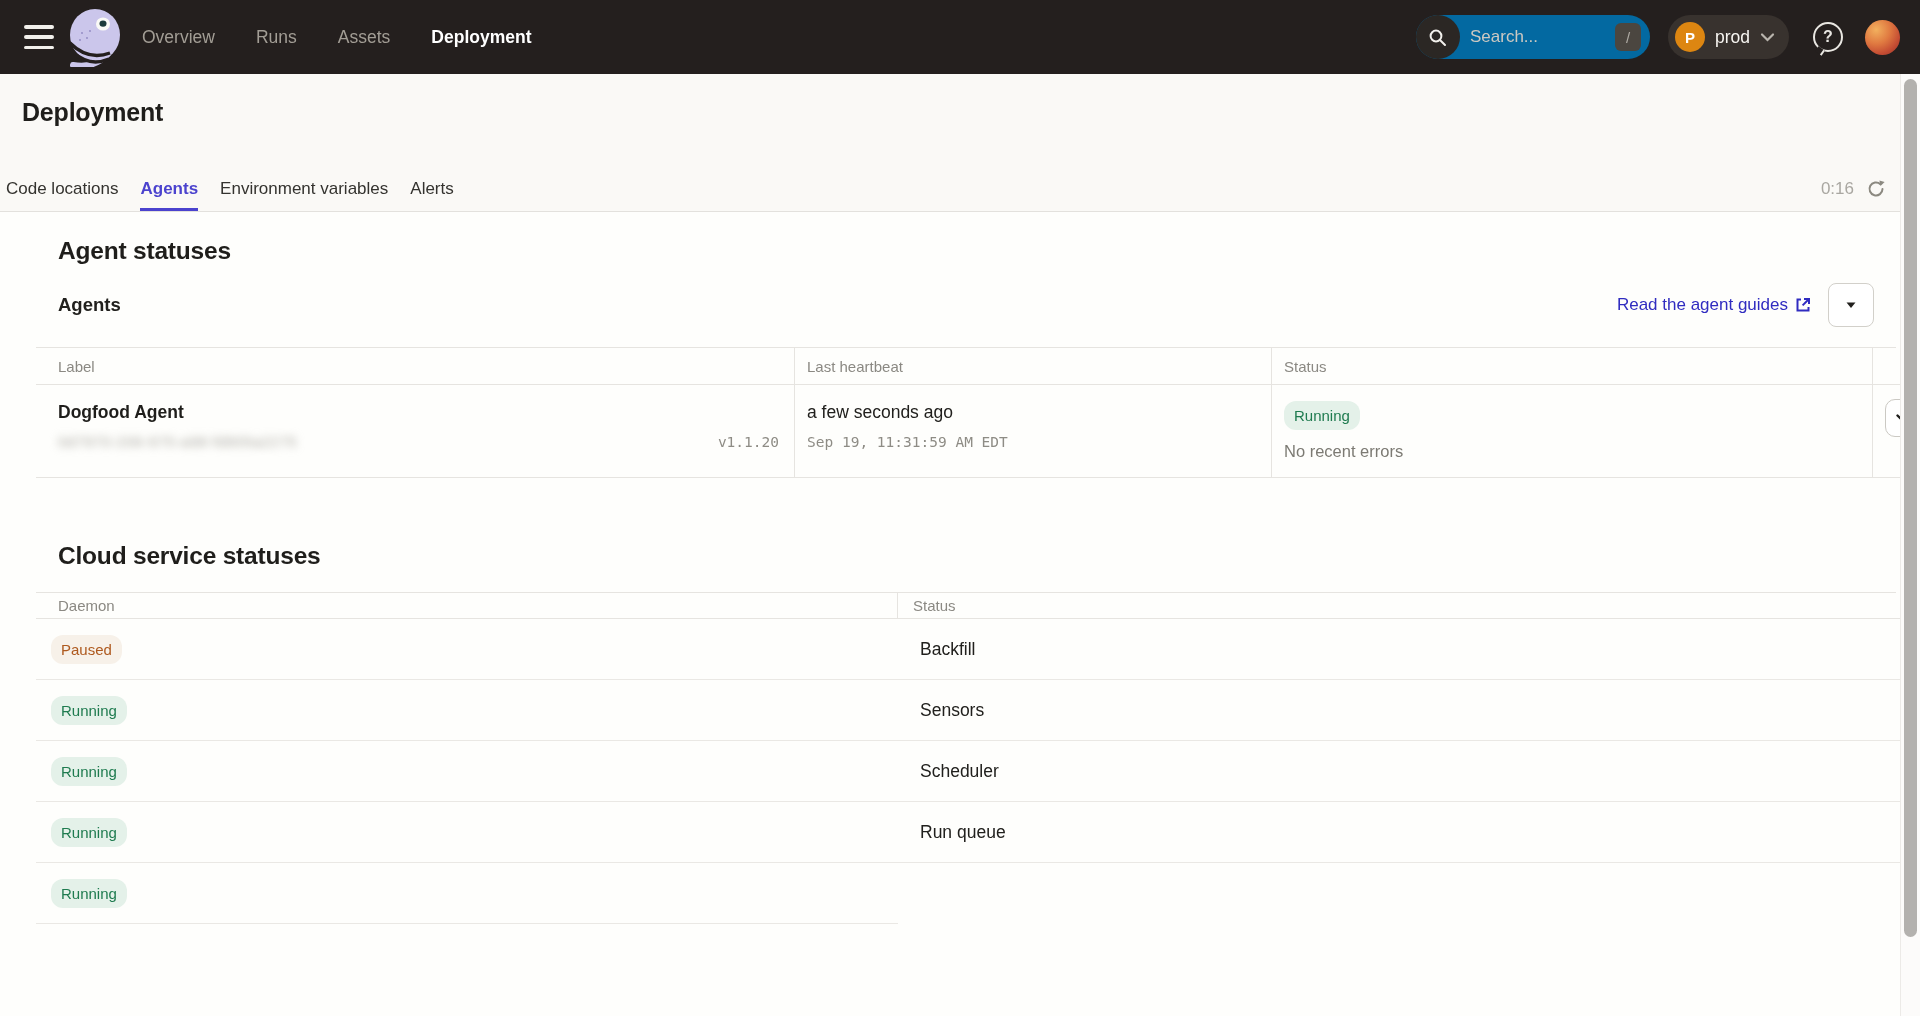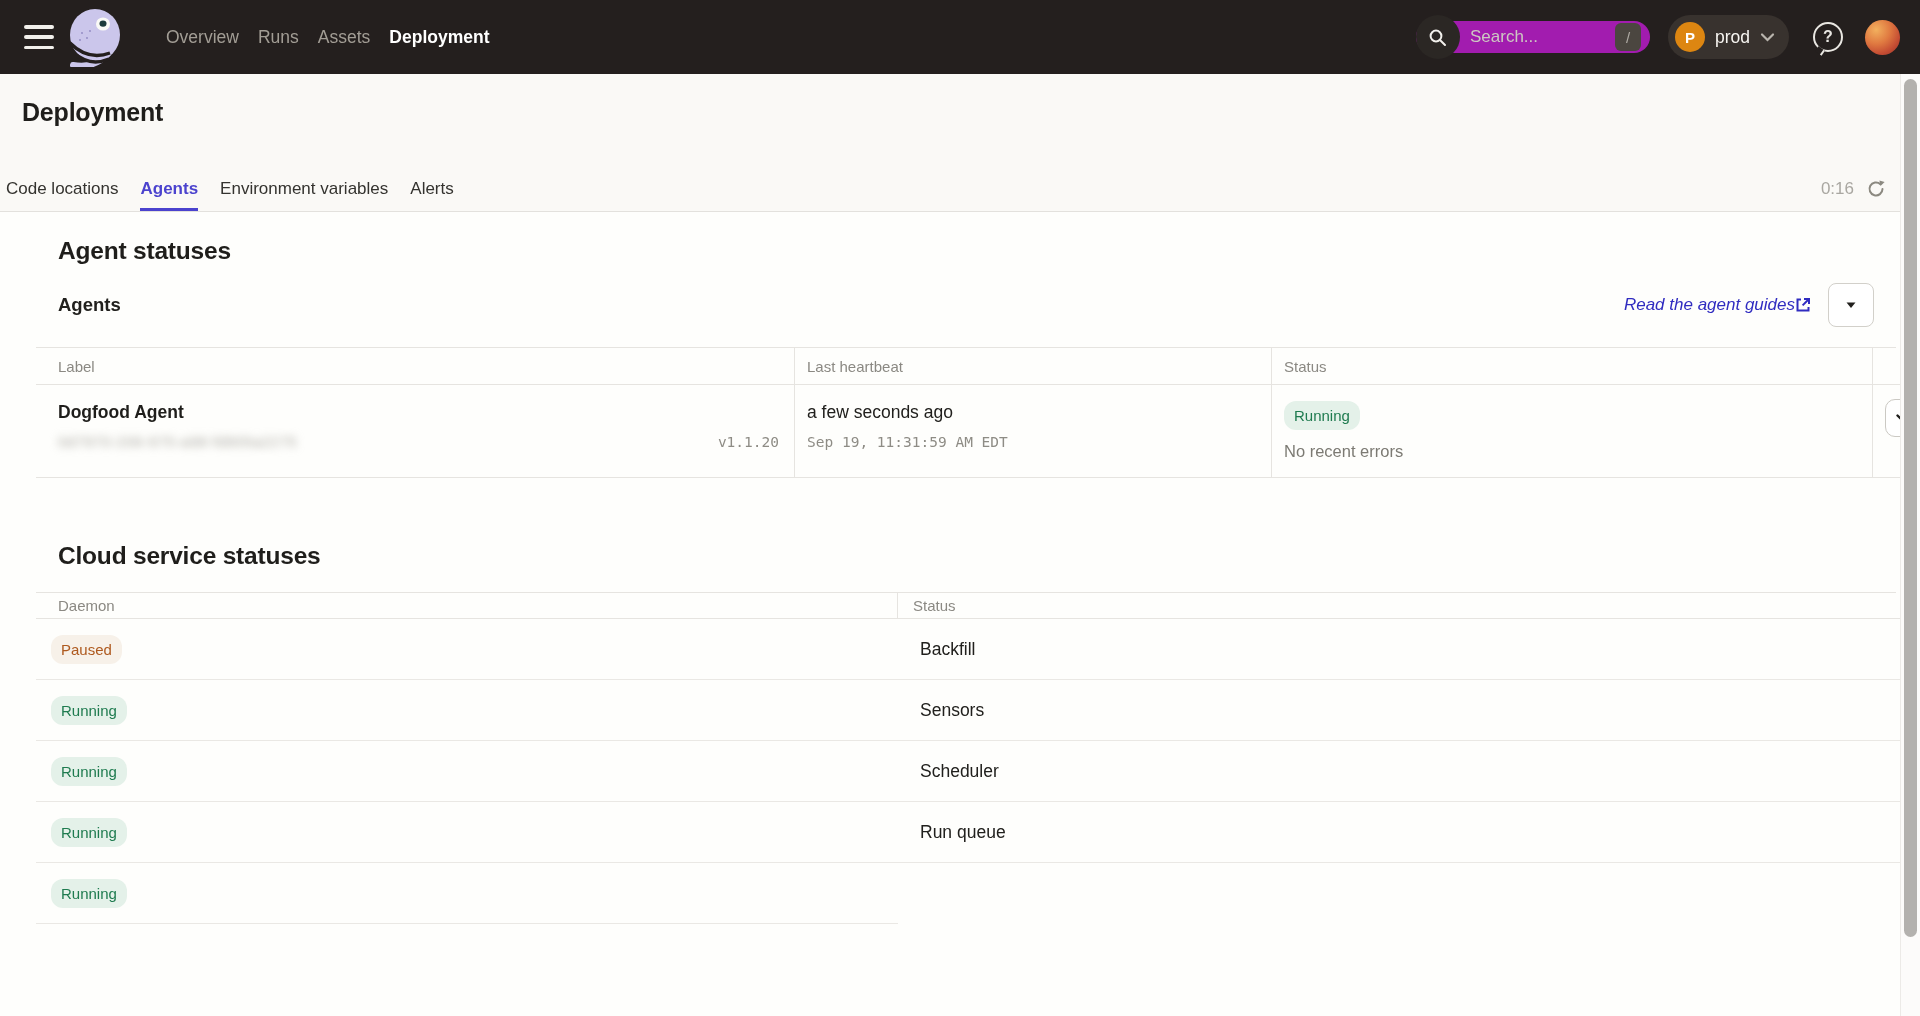--- a/index.html
+++ b/index.html
@@ -4,25 +4,25 @@
 <style>
   * { margin:0; padding:0; box-sizing:border-box; }
   html,body { width:1920px; height:1016px; overflow:hidden; }
   body { font-family:"Liberation Sans", sans-serif; background:#FEFEFC; color:#21201D; }
 
   
   .topbar { height:74px; background:#241F1E; display:flex; align-items:center; padding:0 20px; position:relative; }
   .hamburger { width:30px; height:24px; display:flex; flex-direction:column; justify-content:space-between; cursor:pointer; margin-left:4px; }
   .hamburger span { display:block; height:3.5px; border-radius:2px; background:#F2F0EC; }
   .logo { margin-left:14px; width:54px; height:60px; }
-  .nav { display:flex; align-items:center; gap:19px; margin-left:44px; }
+  .nav { display:flex; align-items:center; gap:41px; margin-left:20px; }
   .nav-item { font-size:17.5px; font-weight:500; color:#A29D95; cursor:pointer; }
   .nav-item.active { color:#FFFFFF; font-weight:700; }
   .tb-spacer { flex:1; }
-  .search { width:234px; height:32px; border-radius:22px; background:#a21caf; display:flex; align-items:center; cursor:text; }
+  .search { width:234px; height:44px; border-radius:22px; background:#0369a1; display:flex; align-items:center; cursor:text; }
   .search-iconwrap { width:44px; height:44px; border-radius:50%; background:#2B2724; display:flex; align-items:center; justify-content:center; }
   .search-ph { flex:1; margin-left:10px; font-size:17px; color:#CDC9C2; }
   .slash-key { margin-right:9px; width:26px; height:28px; border-radius:6px; background:#4B4640; color:#AFABA3; font-size:15px; display:flex; align-items:center; justify-content:center; }
   .org { margin-left:18px; height:44px; border-radius:22px; background:#38322E; display:flex; align-items:center; padding:0 14px 0 7px; gap:10px; cursor:pointer; }
   .org-badge { width:30px; height:30px; border-radius:50%; background:#DD8611; color:#FFFFFF; font-size:15px; font-weight:700; display:flex; align-items:center; justify-content:center; }
   .org-name { font-size:17.5px; font-weight:500; color:#F7F5F1; }
   .help { margin-left:24px; width:30px; height:30px; border-radius:50%; border:2px solid #E9E7E2; color:#E9E7E2; font-size:16px; font-weight:700; display:flex; align-items:center; justify-content:center; cursor:pointer; position:relative; }
   .help::after { content:""; position:absolute; left:1px; bottom:-4px; width:6px; height:6px; background:#241F1E; border-right:2px solid #E9E7E2; transform:rotate(35deg); }
   .avatar { margin-left:22px; width:35px; height:35px; border-radius:50%; cursor:pointer;
             background:radial-gradient(circle at 32% 28%, #F2B05E 0%, #E07A41 40%, #C44C33 70%, #8E3328 100%); }
@@ -38,21 +38,21 @@
   .refresh-btn { background:none; border:none; cursor:pointer; display:flex; align-items:center; padding:0; }
 
   
   .main { width:1896px;padding-left:36px; }
   .h2 { margin-left:22px; font-size:24.5px; font-weight:700; color:#1F1E1B; line-height:30px; letter-spacing:-0.2px; }
   .h2.agents-h { margin-top:24px; }
   .h2.cloud-h { margin-top:63px; }
   .agents-controls { margin:17px 22px 0 22px; height:44px; display:flex; align-items:center; }
   .subheading { font-size:18.5px; font-weight:700; color:#21201D; }
   .controls-right { margin-left:auto; display:flex; align-items:center; gap:17px; }
-  .guides-link { display:flex; align-items:center; color:#302CC0; font-size:17px; font-weight:500; cursor:pointer;font-style:italic; }
+  .guides-link { display:flex; align-items:center; gap:7px; color:#302CC0; font-size:17px; font-weight:500; cursor:pointer; }
   .btn { height:44px; background:#FFFFFF; border:1px solid #D2D0CA; border-radius:8px; font-family:"Liberation Sans",sans-serif; font-size:17px; color:#21201D; cursor:pointer; }
   .btn.manage { padding:0 20px; }
   .btn.caret { width:46px; display:flex; align-items:center; justify-content:center; }
 
   
   .grid { display:grid; border-top:1px solid #E6E4E0; }
   .agents-grid { grid-template-columns:759px 477px 601px 59px; margin-top:20px; }
   .cloud-grid  { grid-template-columns:862px 1034px; margin-top:21px; }
   .th { font-size:15px; color:#8B8983; border-bottom:1px solid #E6E4E0; }
   .agents-grid .th { padding:10px 0 9px 12px; }

